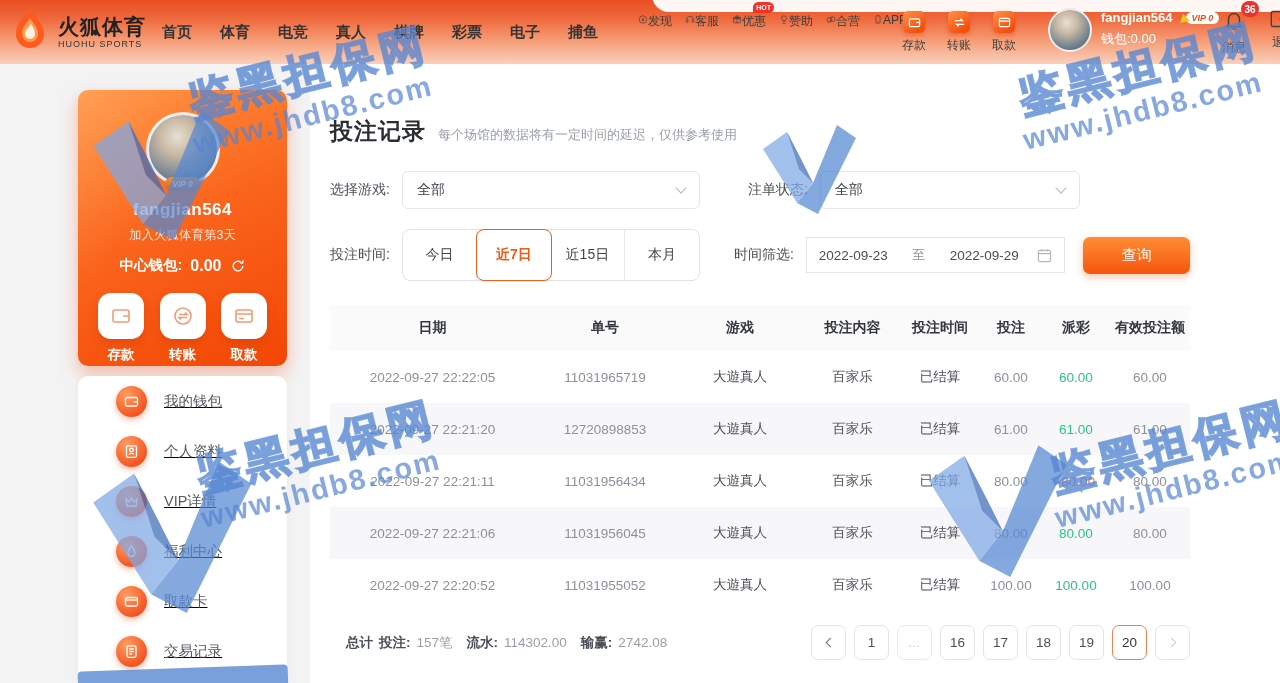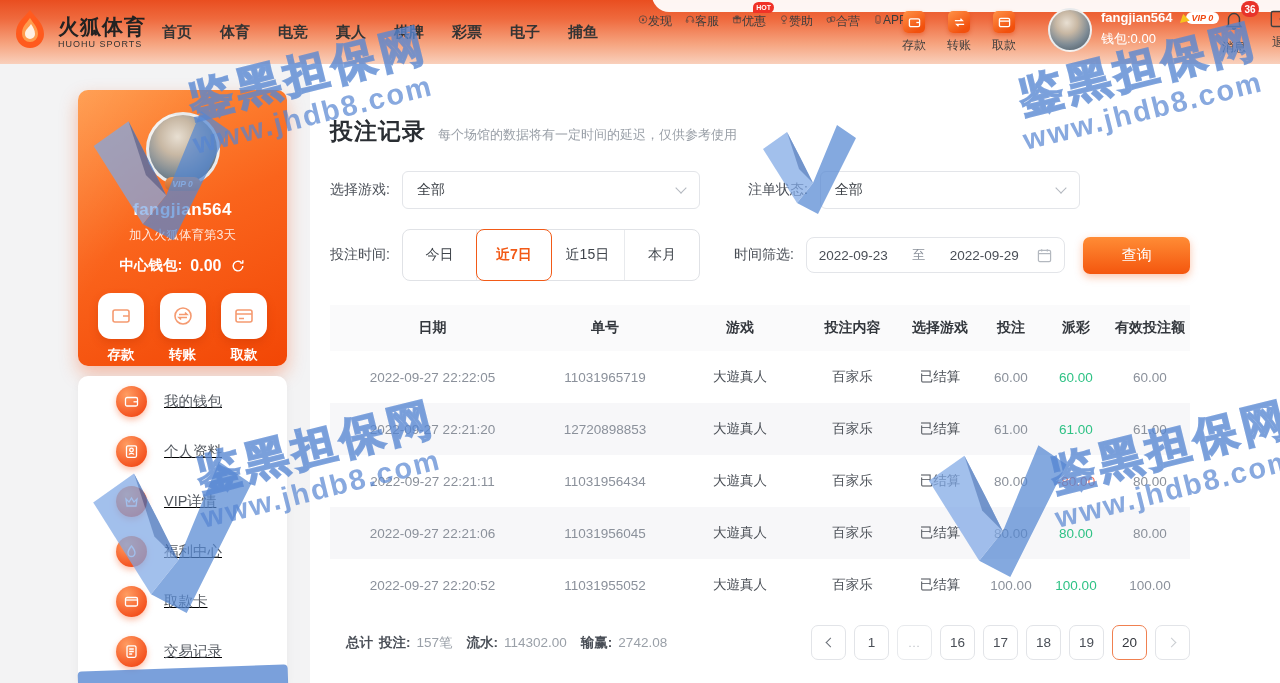--- a/index.html
+++ b/index.html
@@ -76,21 +76,21 @@
 
   .filter-row2 { display:flex; align-items:center; margin-top:20px; }
   .seg-group { display:flex; height:52px; border:1px solid #e0e2e6; border-radius:8px;
     margin-left:12px; overflow:visible; background:#fff; }
   .seg { width:74px; display:flex; align-items:center; justify-content:center; font-size:14px;
     color:#3f444b; cursor:pointer; border-right:1px solid #e8eaed; }
   .seg:last-child { border-right:none; }
   .seg.active { color:#f25a17; font-weight:700; border:1px solid #f25a17; border-radius:8px;
     margin:-1px; width:76px; background:#fff; z-index:2; }
   .range-label { margin-left:34px; }
-  .range-box { width:260px; height:36px; border:1px solid #e3e5e9; border-radius:8px;
+  .range-box { width:260px; height:36px; border:1px solid #e3e5e9; border-radius:0;
     display:flex; align-items:center; justify-content:space-between; padding:0 12px; margin-left:12px; cursor:pointer; }
   .range-date { font-size:13.5px; color:#4a4f57; }
   .range-sep { font-size:13px; color:#8b919b; margin:0 6px; }
   .cal-icon svg { width:15px; height:15px; display:block; }
   .query-btn { width:107px; height:37px; margin-left:18px; border-radius:7px;
     background:linear-gradient(180deg,#ff8c35 0%,#f4560e 100%); color:#fff; font-size:15px;
     display:flex; align-items:center; justify-content:center; cursor:pointer;
     box-shadow:0 3px 8px rgba(242,86,14,.35); }
 
   table.records { width:860px; margin-top:24px; border-collapse:collapse; table-layout:fixed; }
@@ -371,21 +371,21 @@
             <col class="w-bet">
             <col class="w-payout">
             <col class="w-valid">
         </colgroup>
         <thead>
           <tr>
             <th>日期</th>
             <th>单号</th>
             <th>游戏</th>
             <th>投注内容</th>
-            <th>选择游戏</th>
+            <th>投注时间</th>
             <th>投注</th>
             <th>派彩</th>
             <th>有效投注额</th>
           </tr>
         </thead>
         <tbody>
           <tr>
             <td class="c-date">2022-09-27 22:22:05</td>
             <td class="c-order">11031965719</td>
             <td class="c-txt">大遊真人</td>

